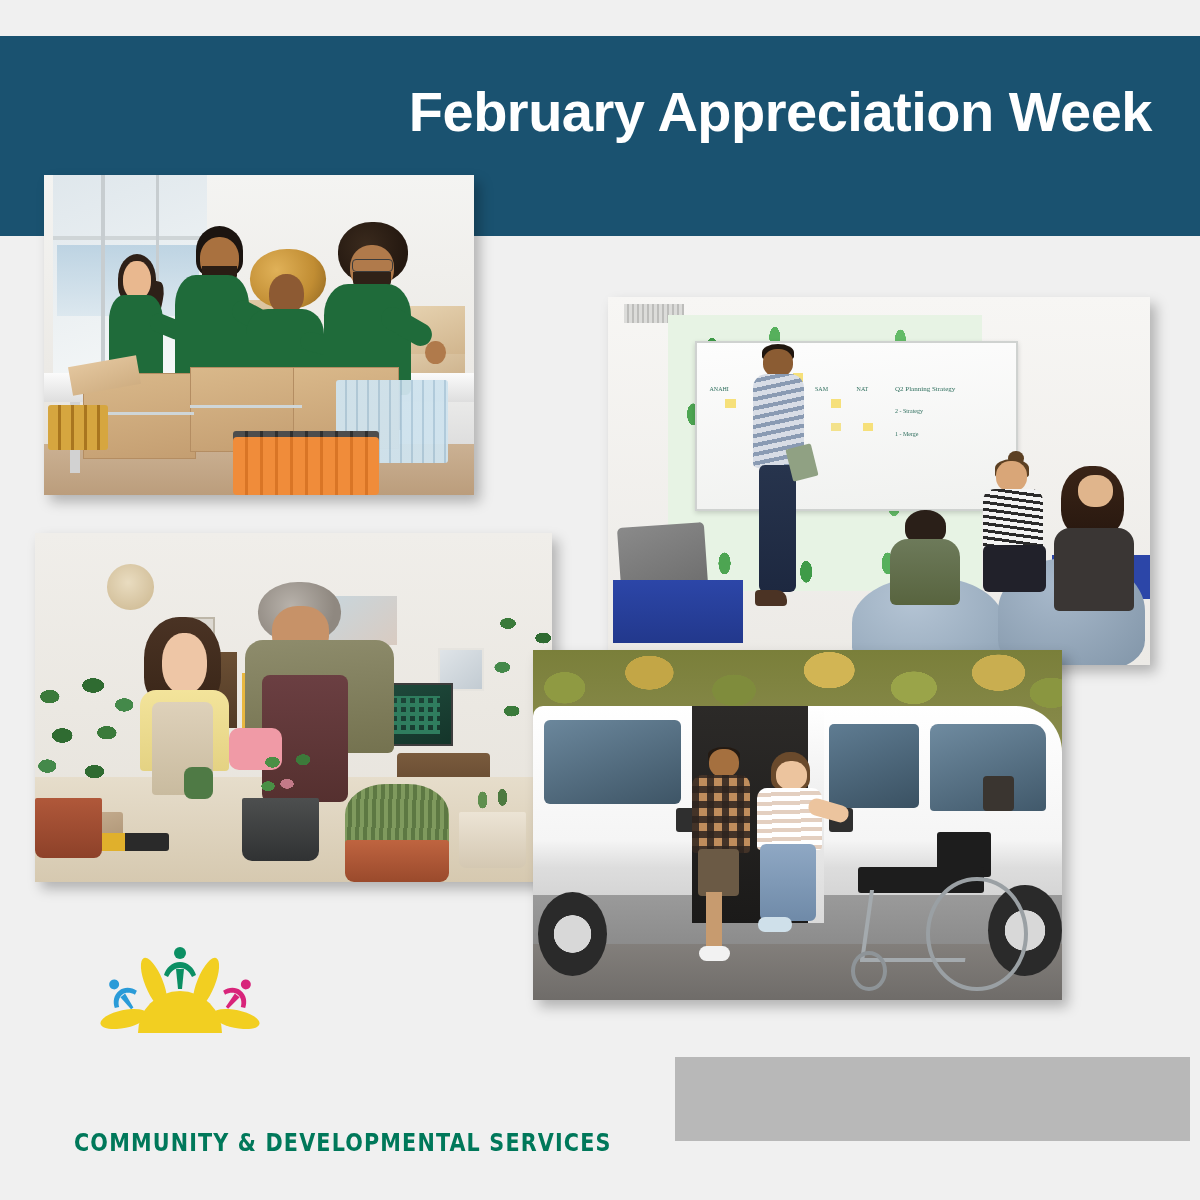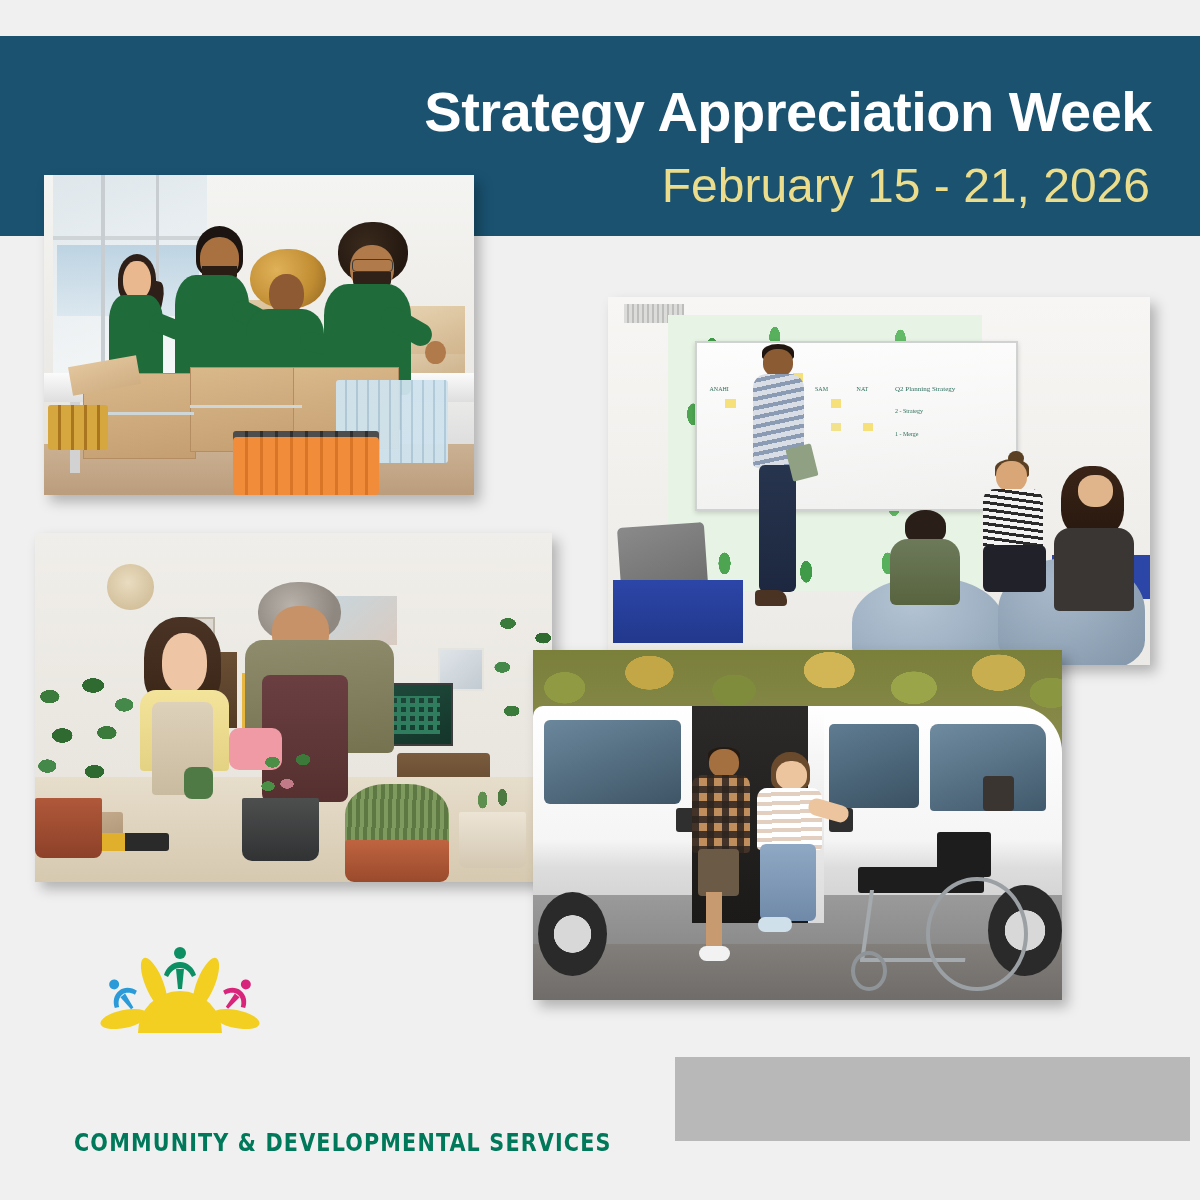--- a/index.html
+++ b/index.html
@@ -426,22 +426,21 @@
   
   .placeholder { position:absolute; left:675px; top:1057px;
                  width:515px; height:84px; background:#b8b8b8; z-index:3; }
 </style>
 </head>
 <body>
 
 <div id="poster">
 
   <div class="header-bar">
-    <div class="header-title">Strategy Appreciation Week</div>
-    <div class="header-date">February 15 - 21, 2026</div>
+    <div class="header-title">February Appreciation Week</div>
   </div>
 
   <div class="photo ph1">
     <div class="scene">
       <div class="sh p1-wall"></div>
       <div class="sh p1-win"></div>
       <div class="sh p1-winsky"></div>
       <div class="sh p1-winm"></div>
       <div class="sh p1-floor"></div>
       <div class="sh p1-bgbox1"></div>

